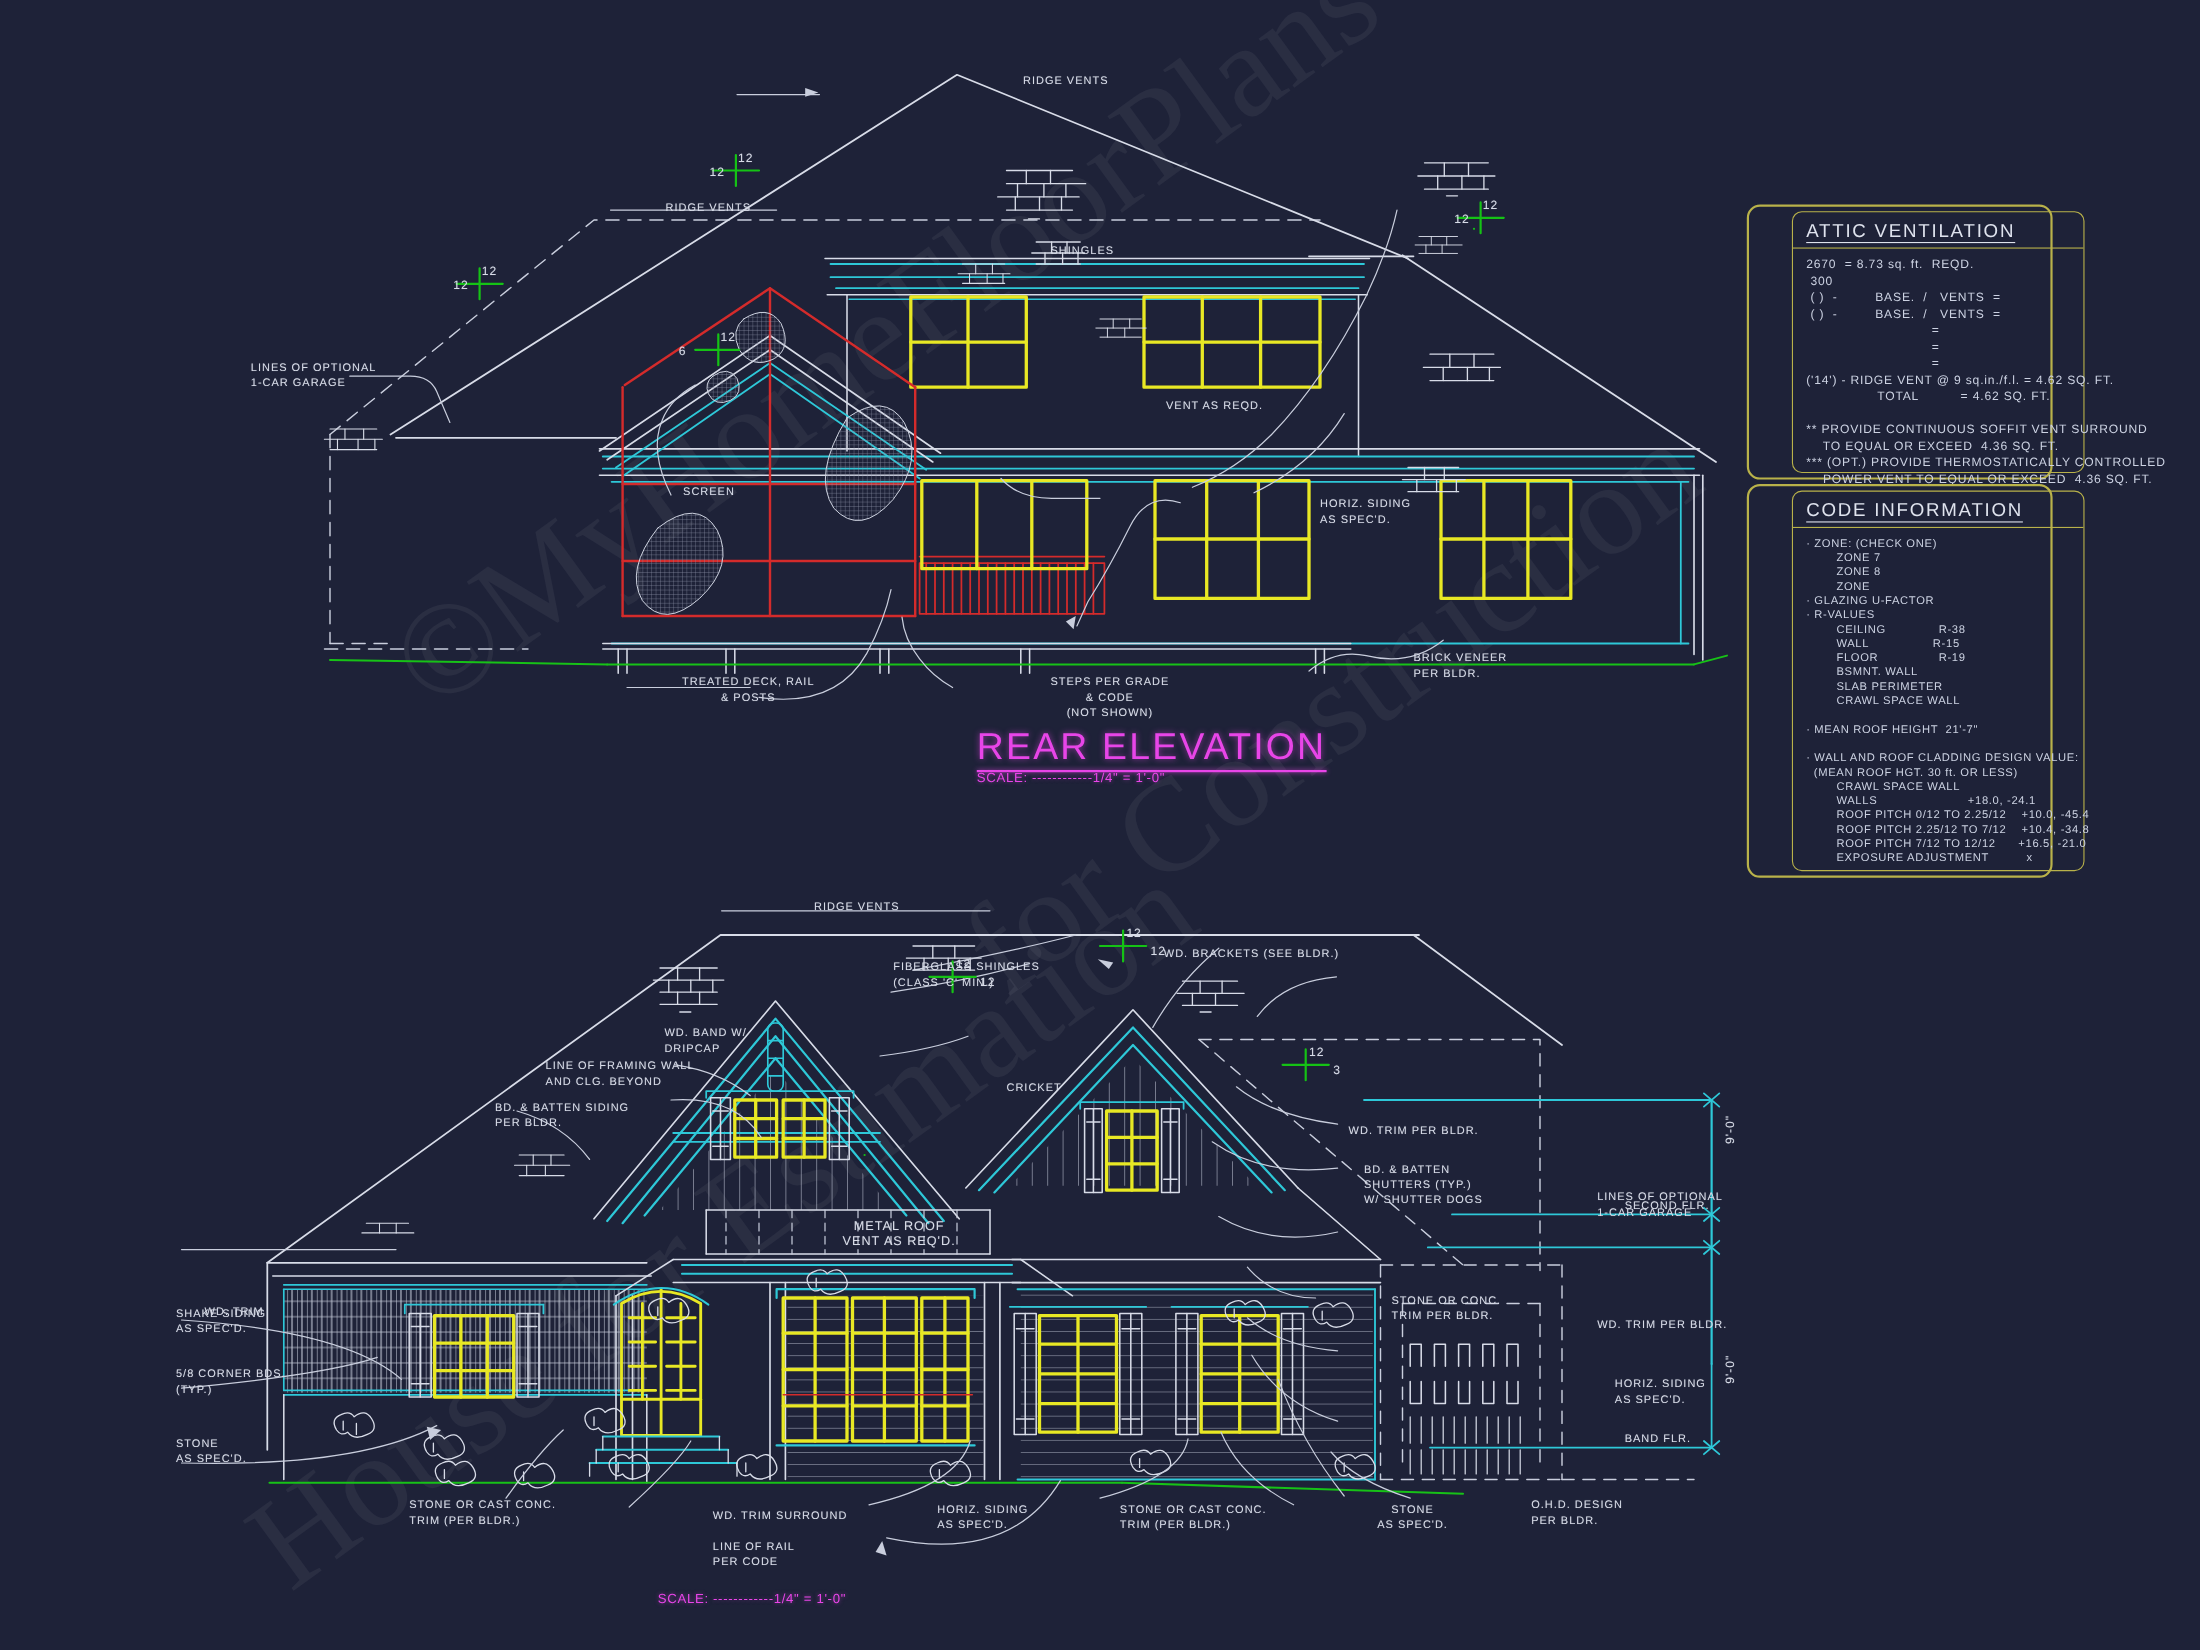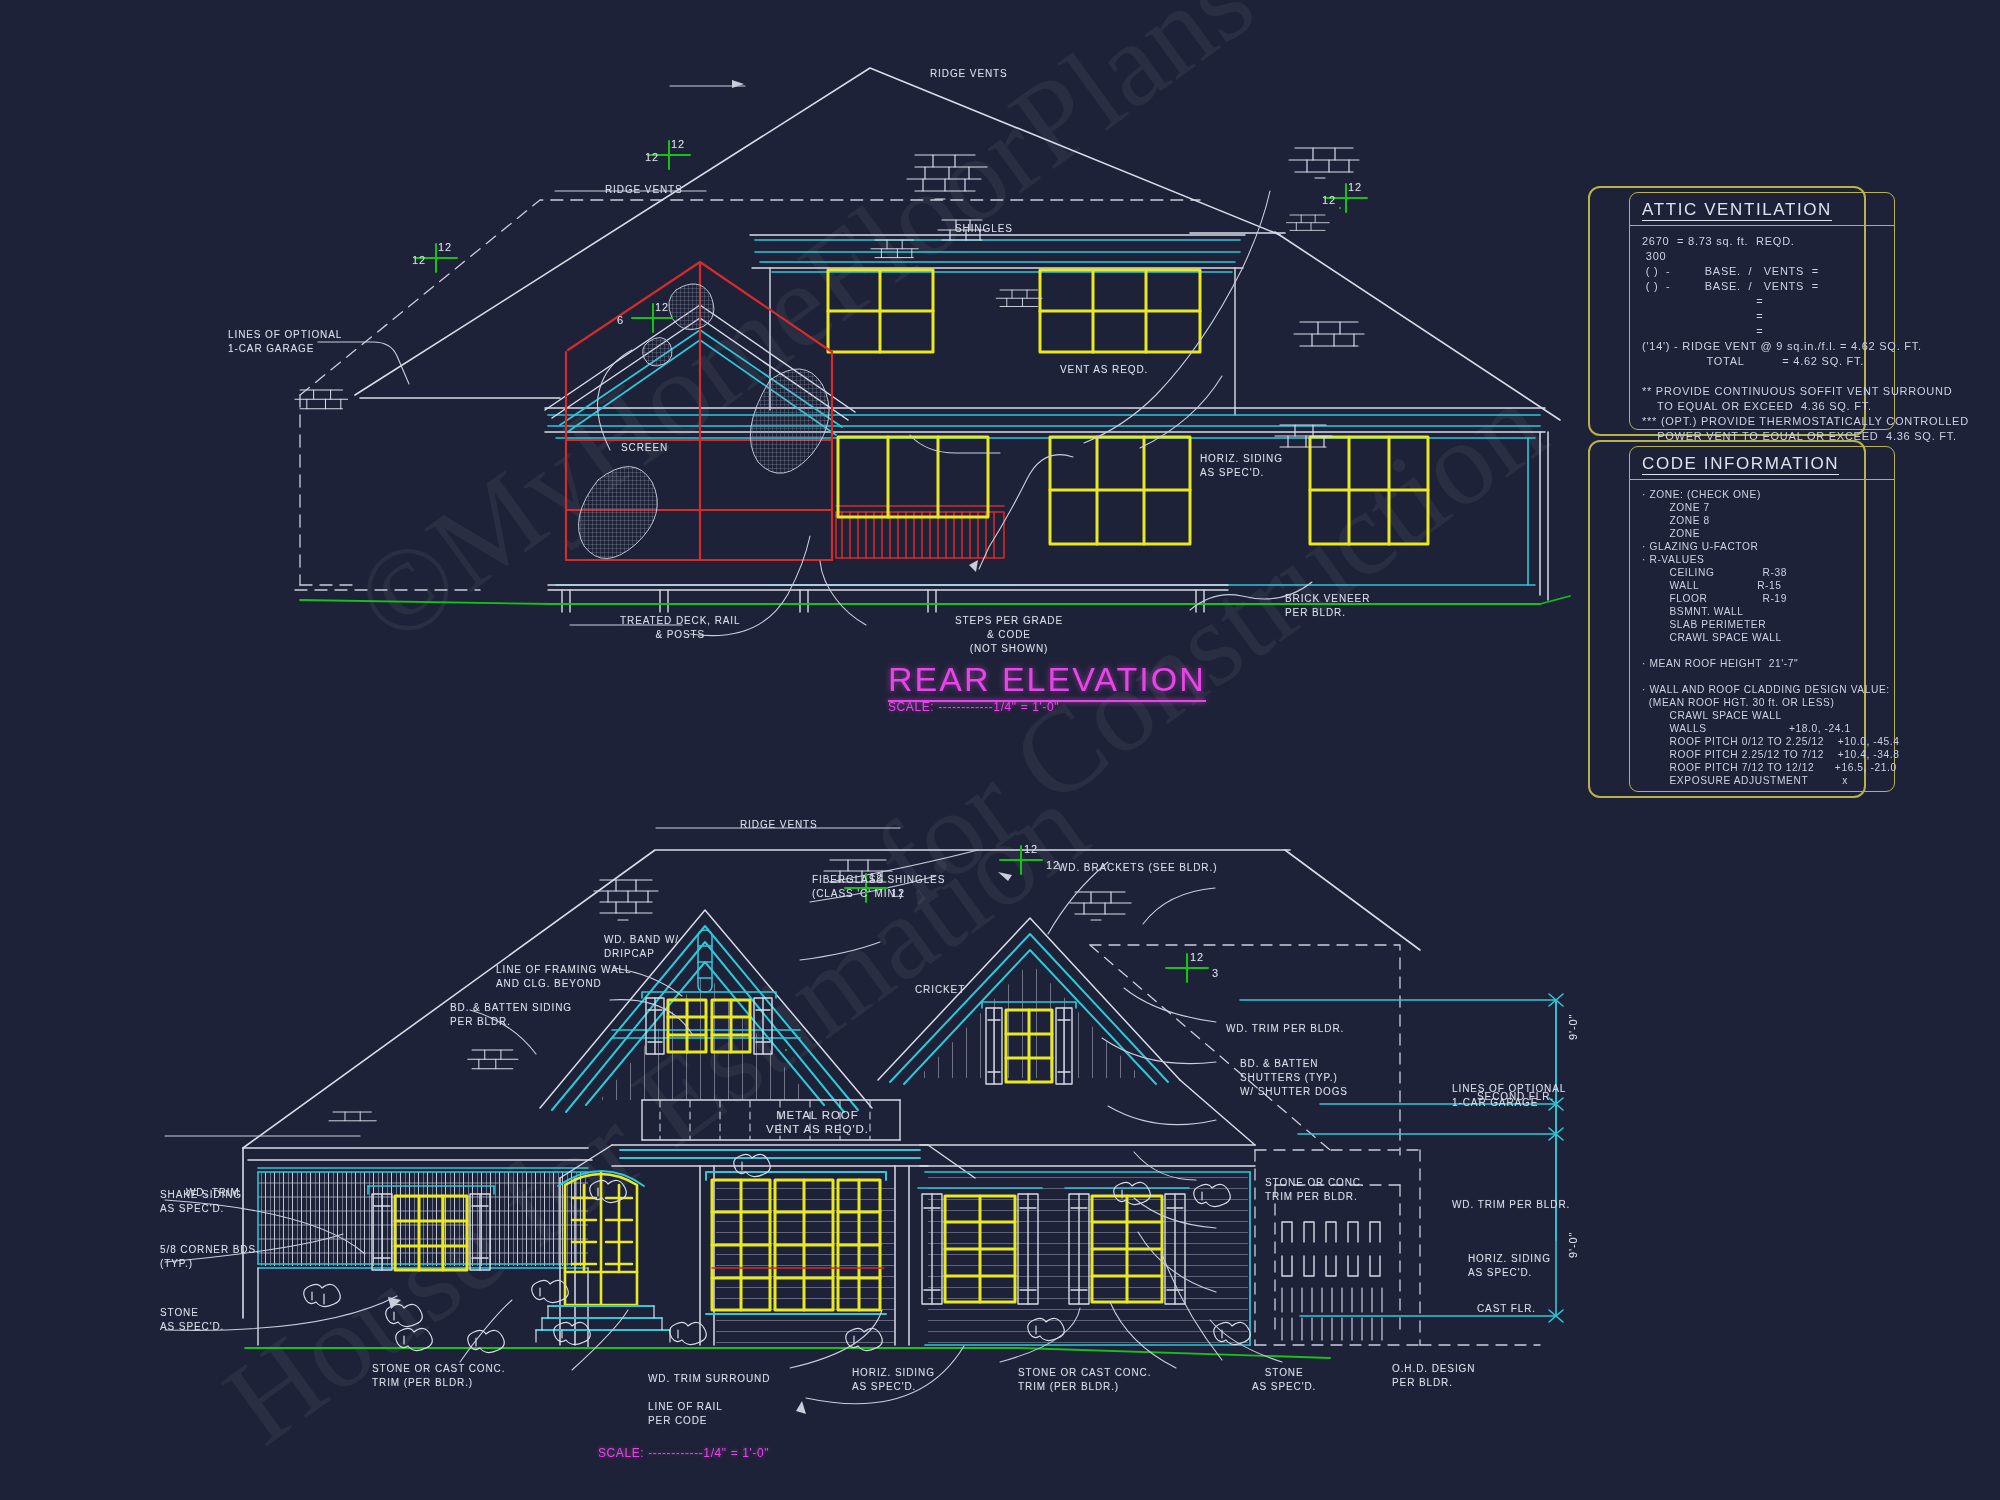--- a/index.html
+++ b/index.html
@@ -766,21 +766,21 @@
 PER BLDR.</div>
 
   <div class="note" style="left:1024px;top:842px;font-size:11px;">12</div>
   <div class="note" style="left:1046px;top:858px;font-size:11px;">12</div>
   <div class="note" style="left:869px;top:870px;font-size:11px;">12</div>
   <div class="note" style="left:891px;top:886px;font-size:11px;">12</div>
   <div class="note" style="left:1190px;top:950px;font-size:11px;">12</div>
   <div class="note" style="left:1212px;top:966px;font-size:11px;">3</div>
 
   <div class="note" style="left:1477px;top:1090px;">SECOND FLR.</div>
-  <div class="note" style="left:1477px;top:1302px;">CAST FLR.</div>
+  <div class="note" style="left:1477px;top:1302px;">BAND FLR.</div>
   <div class="note" style="left:1566px;top:1040px;font-size:11px;transform:rotate(-90deg);transform-origin:0 0;">9'-0"</div>
   <div class="note" style="left:1566px;top:1258px;font-size:11px;transform:rotate(-90deg);transform-origin:0 0;">9'-0"</div>
 
   <div class="subtitle" style="left:598px;top:1446px;">SCALE: ------------1/4" = 1'-0"</div>
 
   <div class="infobox" style="left:1588px;top:186px;width:266px;height:238px;">
     <div class="inner">
       <div class="ib-head"><span>ATTIC VENTILATION</span></div>
       <div class="ib-body" id="av-body"><span class="ib-row">2670  = 8.73 sq. ft.  REQD.</span><span class="ib-row"> 300</span><span class="ib-row"> ( )  -         BASE.  /   VENTS  =</span><span class="ib-row"> ( )  -         BASE.  /   VENTS  =</span><span class="ib-row">                              =</span><span class="ib-row">                              =</span><span class="ib-row">                              =</span><span class="ib-row">('14') - RIDGE VENT @ 9 sq.in./f.l. = 4.62 SQ. FT.</span><span class="ib-row">                 TOTAL          = 4.62 SQ. FT.</span><span class="ib-row">&nbsp;</span><span class="ib-row">** PROVIDE CONTINUOUS SOFFIT VENT SURROUND</span><span class="ib-row">    TO EQUAL OR EXCEED  4.36 SQ. FT.</span><span class="ib-row">*** (OPT.) PROVIDE THERMOSTATICALLY CONTROLLED</span><span class="ib-row">    POWER VENT TO EQUAL OR EXCEED  4.36 SQ. FT.</span></div>
     </div>

